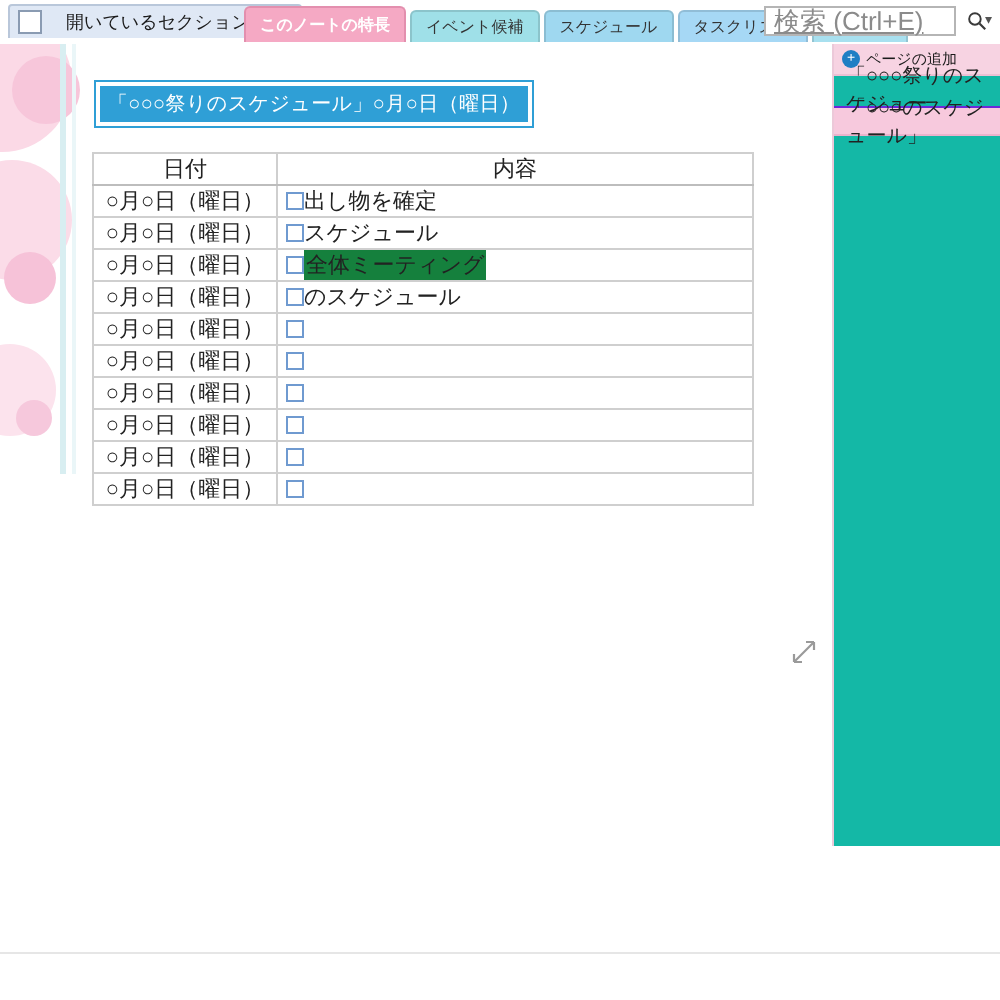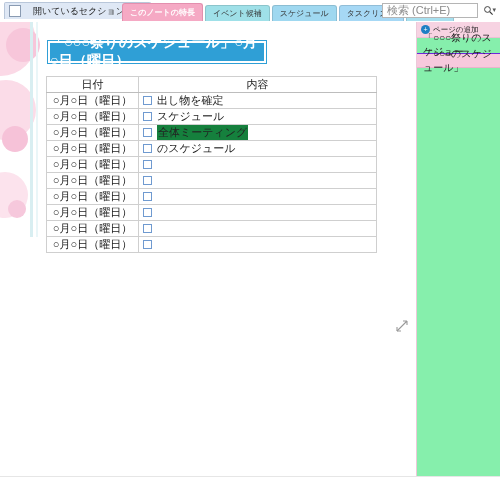--- a/index.html
+++ b/index.html
@@ -102,41 +102,42 @@
     right: 22px; top: 3px;
     width: 96px; height: 15px;
     background: #ffffff;
     border: 1px solid #b5b5b5;
     box-sizing: border-box;
     display: flex;
     align-items: center;
     padding-left: 4px;
   }
   .searchbox span {
-    font-size: 11px;
+    font-size: 13px;
     color: #8b8b8b;
+    text-decoration: underline;
   }
   .search-icon {
     position: absolute;
     right: 6px; top: 5px;
     width: 11px; height: 11px;
   }
   .topbar-caret {
     position: absolute;
     right: 4px; top: 6px;
     font-size: 7px;
     color: #555;
   }
 
   
   .rightpane {
     position: absolute;
     right: 0; top: 22px;
-    width: 84px; height: 455px;
-    background: #86efac;
+    width: 84px; height: 401px;
+    background: #14b8a6;
     border-left: 1px solid #ecc9d9;
     box-sizing: border-box;
   }
   .addpage {
     height: 16px;
     background: #f7d3e2;
     border-bottom: 1px solid #ecc0d4;
     display: flex;
     align-items: center;
     gap: 3px;
@@ -210,22 +211,22 @@
     background: #2f9fd6;
     border: 2px solid #ffffff;
     box-shadow: 0 0 0 1px #2f9fd6;
     display: flex;
     align-items: center;
     justify-content: center;
     box-sizing: border-box;
   }
   .title-banner span {
     color: #ffffff;
-    font-size: 14px;
-    font-weight: bold;
+    font-size: 10px;
+    font-weight: normal;
     letter-spacing: 0.2px;
   }
 
   
   .tbl {
     position: absolute;
     left: 46px; top: 54px;
     width: 330px;
     border-collapse: collapse;
     table-layout: fixed;
@@ -244,21 +245,21 @@
     font-weight: normal;
     border-bottom: 1px solid #bdbdbd;
   }
   .col-date { width: 92px; }
   .col-body { width: 238px; }
   .cell-date { text-align: center; }
   .cell-body { }
   .cbwrap {
     display: flex;
     align-items: center;
-    gap: 5px;
+    gap: 0;
     height: 100%;
   }
   .cb {
     width: 7px; height: 7px;
     border: 1px solid #6f9ad0;
     background: #fff;
     flex: none;
   }
   .hl {
     background: #15803d;

